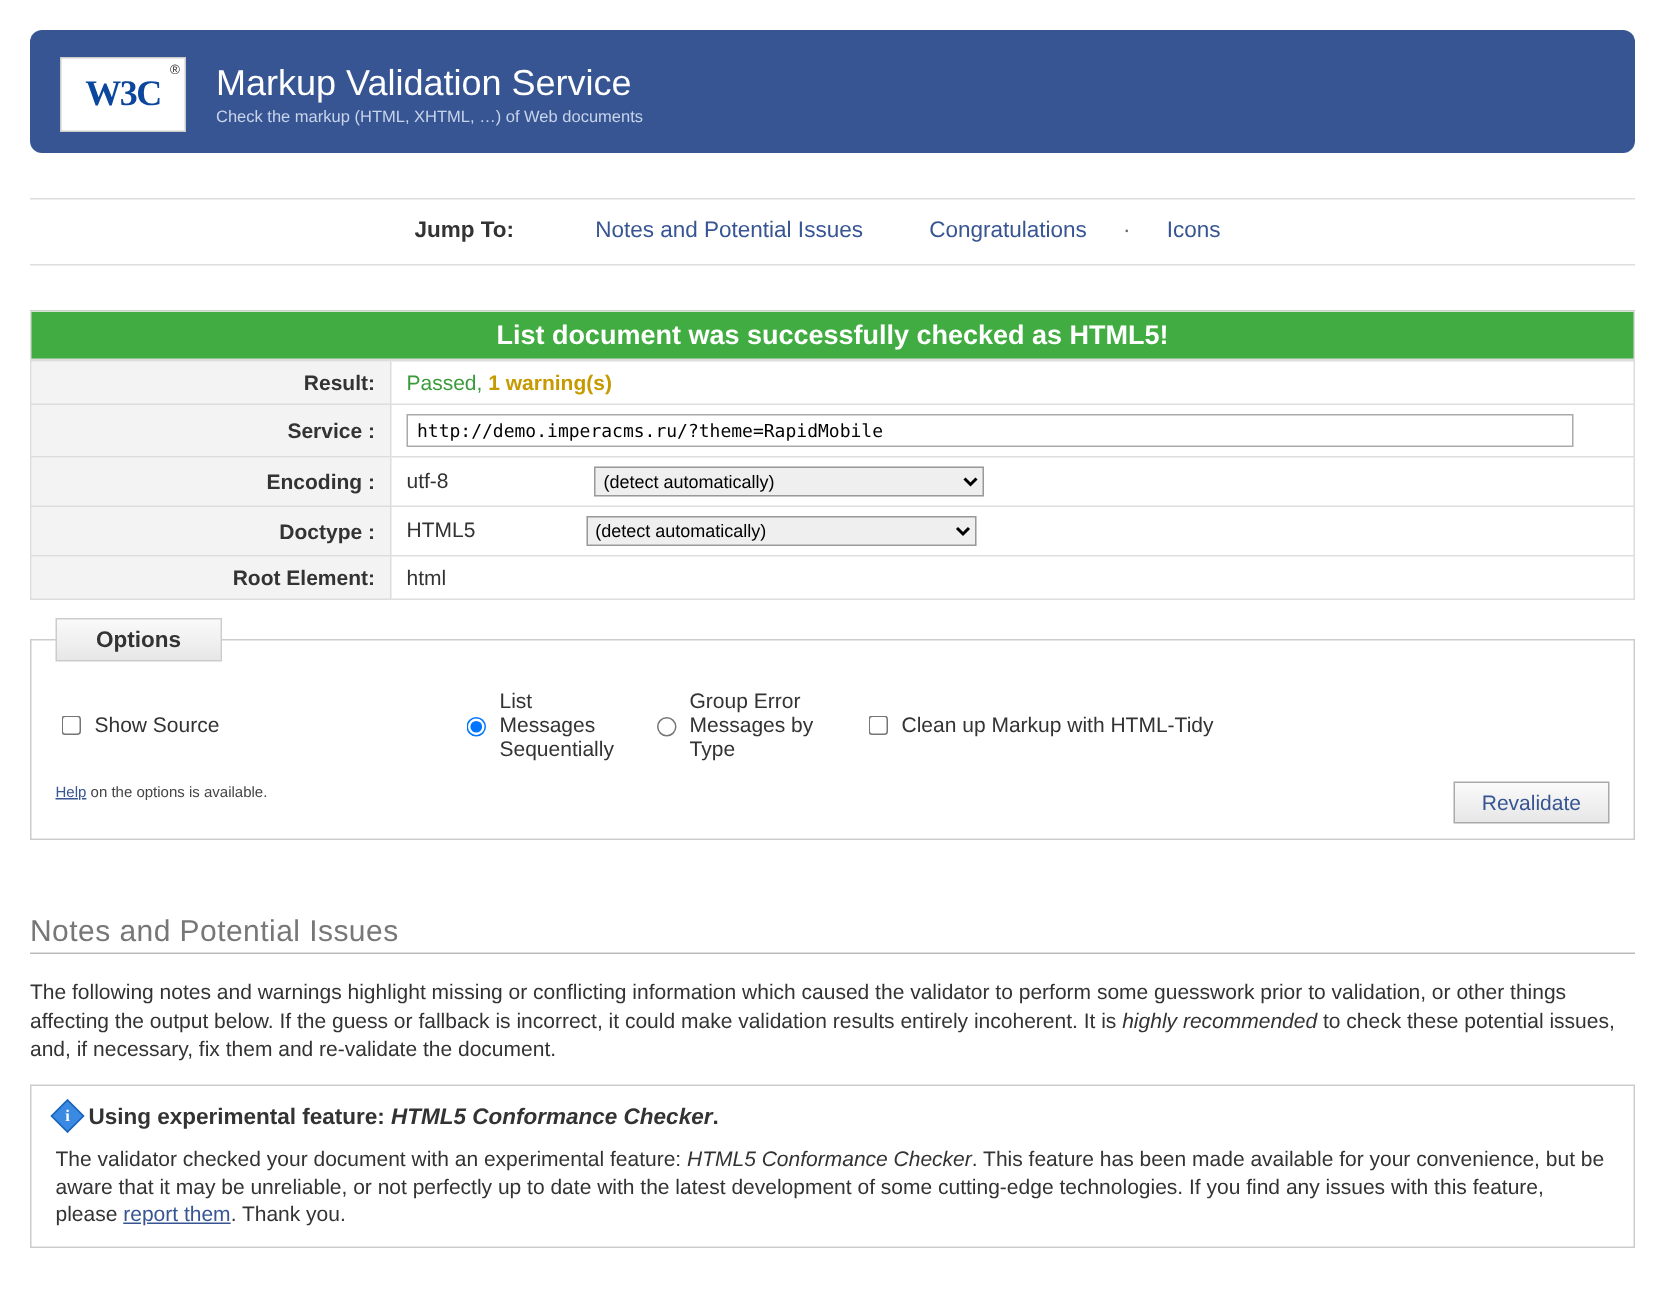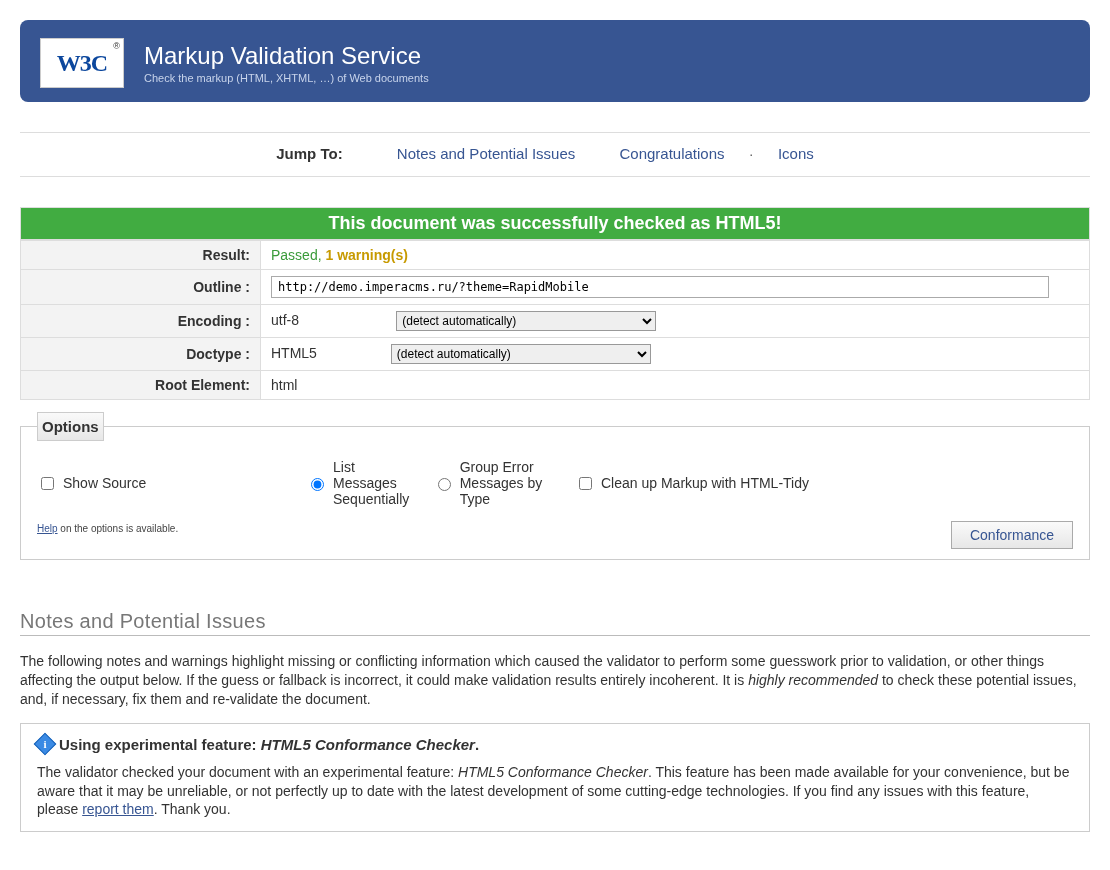--- a/index.html
+++ b/index.html
@@ -18,21 +18,21 @@
   .jumpbar .divider { color: #666; }
   .congrats-bar { background: #41ac41; color: #fff; font-weight: bold; font-size: 18px; text-align: center; padding: 5px 0; border: 1px solid #ddd; }
   table.results { width: 100%; border-collapse: collapse; border: 1px solid #ddd; }
   table.results th { text-align: right; font-weight: bold; padding: 6px 10px; width: 240px; background: #f3f3f3; border: 1px solid #ddd; font-size: 14px; }
   table.results td { padding: 6px 10px; border: 1px solid #ddd; background: #fff; }
   .passed { color: #3a9b3a; }
   .warning { color: #c79a00; font-weight: bold; }
   input.addr { width: 778px; font-family: Consolas, Menlo, monospace; font-size: 12px; padding: 3px 6px; border: 1px solid #aaa; }
   select.detect { width: 260px; font-size: 12px; padding: 1px; border: 1px solid #999; background: #efefef; }
   fieldset.opts { border: 1px solid #ccc; margin: 12px 0 0 0; padding: 18px 16px 10px 16px; position: relative; }
-  fieldset.opts legend { background: linear-gradient(#fafafa,#e7e7e7); border: 1px solid #ccc; padding: 5px 4px; font-weight: bold; font-size: 15px; color: #333; }
+  fieldset.opts legend { background: linear-gradient(#fafafa,#e7e7e7); border: 1px solid #ccc; padding: 5px 26px; font-weight: bold; font-size: 15px; color: #333; }
   .opt-grid { display: grid; grid-template-columns: 1fr 1fr 2fr; gap: 10px 20px; }
   .opt-grid label { font-size: 14px; display: flex; align-items: center; gap: 6px; }
   .radiopair { display: flex; gap: 18px; }
   .revalidate-row { text-align: right; margin-top: 14px; }
   .revalidate-row button { background: linear-gradient(#fafafa,#e7e7e7); border: 1px solid #aaa; padding: 5px 18px; font-size: 14px; color: #375592; cursor: pointer; }
   .help-note { font-size: 10px; color: #444; margin-top: 2px; }
   .help-note a { color: #375592; text-decoration: underline; text-align: center; }
   h2.section { font-size: 20px; font-weight: normal; color: #777; border-bottom: 1px solid #bbb; padding-bottom: 2px; margin: 50px 0 16px 0; letter-spacing: .3px; }
   p.notes-intro { font-size: 14px; line-height: 1.35; margin: 0 0 14px 0; }
   .notes-box { border: 1px solid #ccc; padding: 12px 16px; }
@@ -60,32 +60,32 @@
 <hr class="sep">
 <div class="jumpbar">
   <span class="lbl">Jump To:</span>
   <a href="#">Notes and Potential Issues</a>
   <a href="#">Congratulations</a>
   <span class="divider">·</span>
   <a href="#">Icons</a>
 </div>
 <hr class="sep" style="margin-top:6px;margin-bottom:30px;">
 
-<div class="congrats-bar">This document was successfully checked as HTML5!</div>
+<div class="congrats-bar">List document was successfully checked as HTML5!</div>
 
 <table class="results">
   <tbody>
       <tr>
     <th>Result:</th>
     <td>
       <span class="passed">Passed, </span><span class="warning">1 warning(s)</span>
     </td>
   </tr>
   <tr>
-    <th>Outline :</th>
+    <th>Service :</th>
     <td>
       <input class="addr" type="text" value="http://demo.imperacms.ru/?theme=RapidMobile" style="">
     </td>
   </tr>
   <tr>
     <th>Encoding :</th>
     <td>
       <span>utf-8</span>
       &nbsp;&nbsp;&nbsp;&nbsp;&nbsp;&nbsp;&nbsp;&nbsp;&nbsp;&nbsp;&nbsp;&nbsp;&nbsp;&nbsp;&nbsp;&nbsp;&nbsp;&nbsp;&nbsp;&nbsp;&nbsp;&nbsp;&nbsp;
       <select class="detect">
@@ -129,21 +129,21 @@
     </div>
     <label>
         <input type="checkbox" style="">
         <span>Clean up Markup with HTML-Tidy</span>
       </label>
   </div>
   <div class="revalidate-row">
     <span class="help-note" style="float:left;">
       <a href="#">Help</a><span> on the options is available.</span>
     </span>
-    <button>Conformance</button>
+    <button>Revalidate</button>
   </div>
 </fieldset>
 
 <h2 class="section">Notes and Potential Issues</h2>
 
 <p class="notes-intro">
   <span>The following notes and warnings highlight missing or conflicting information which caused the validator to perform some guesswork prior to validation, or other things affecting the output below. If the guess or fallback is incorrect, it could make validation results entirely incoherent. It is </span><em>highly recommended</em><span> to check these potential issues, and, if necessary, fix them and re-validate the document.</span>
 </p>
 
 <div class="notes-box">

